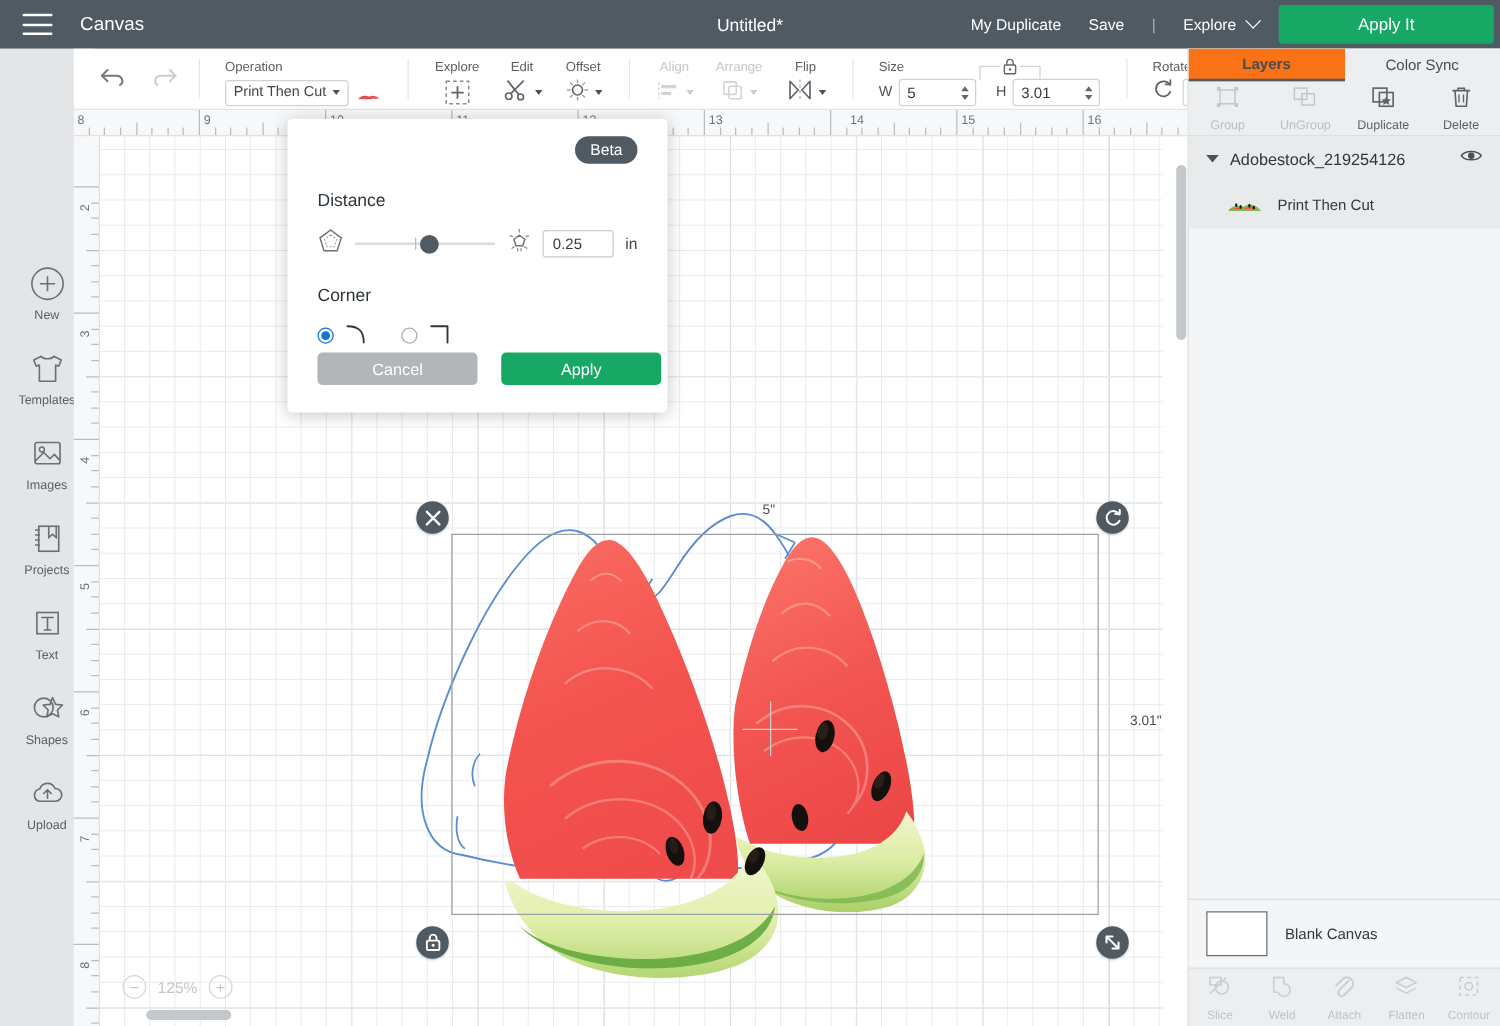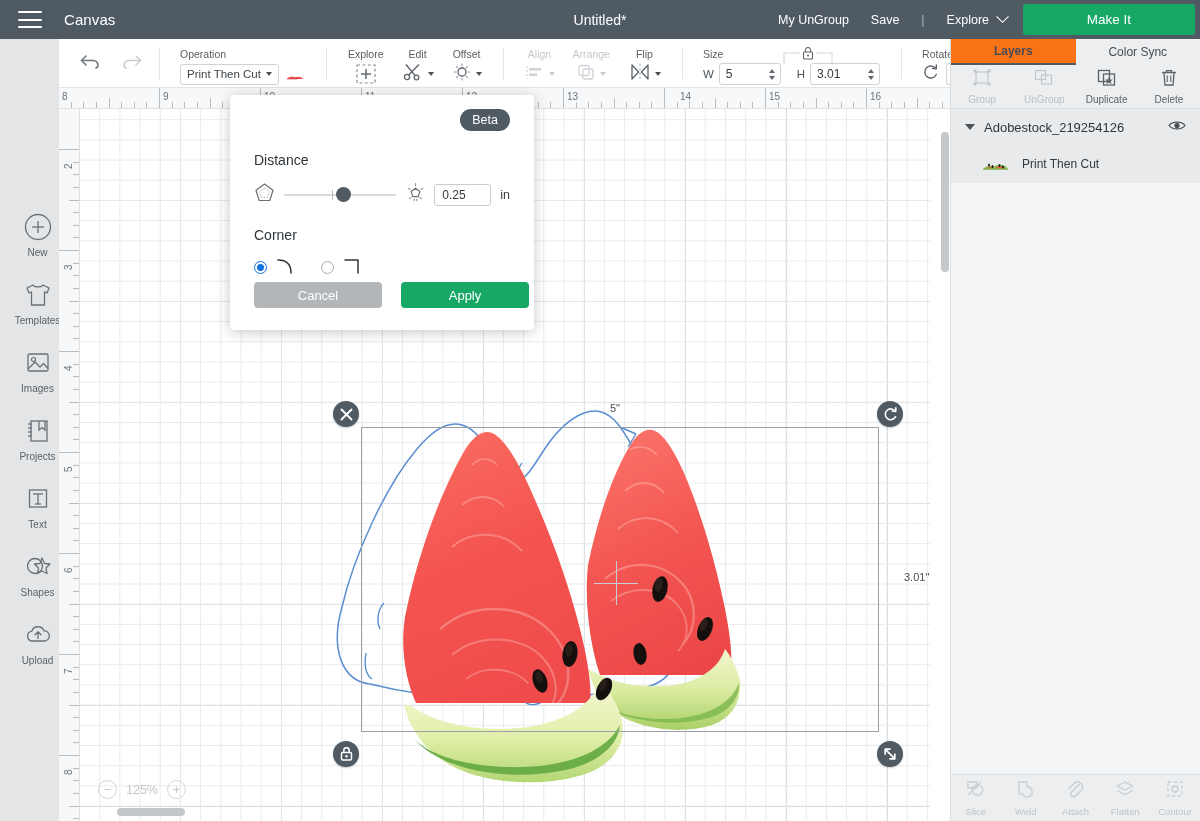--- a/index.html
+++ b/index.html
@@ -171,28 +171,28 @@
 
   <div class="topbar">
     <div class="hamburger">
       <span></span>
         <span></span>
         <span></span>
     </div>
     <div class="canvas-label">Canvas</div>
     <div class="doc-title">Untitled*</div>
     <div class="right">
-      <a>My UnGroup</a>
+      <a>My Duplicate</a>
       <a>Save</a>
       <span class="divider-pipe">|</span>
       <div class="explore-wrap">
         <span class="explore-text">Explore</span>
         <span class="chev"></span>
       </div>
-      <button class="makeit">Make It</button>
+      <button class="makeit">Apply It</button>
     </div>
   </div>
 
   <div class="sidebar">
 
     <div class="side-item">
       <span class="side-icon">
         <svg width="28" height="28" viewBox="0 0 28 28">
             <circle cx="14" cy="14" r="12.5" fill="none" stroke="#6a7077" stroke-width="1.3"></circle>
             <line x1="14" y1="8" x2="14" y2="20" stroke="#6a7077" stroke-width="1.3"></line>
@@ -899,20 +899,24 @@
             <path d="M10 16 A9 9 0 0 1 24 16 Z" fill="none" stroke="#7fb850" stroke-width="1.6"></path>
             <ellipse cx="6" cy="12" rx=".9" ry="1.5" fill="#15100d"></ellipse>
             <ellipse cx="9.5" cy="13.5" rx=".9" ry="1.5" fill="#15100d"></ellipse>
             <ellipse cx="16.5" cy="12.5" rx=".9" ry="1.5" fill="#15100d"></ellipse>
             <ellipse cx="20" cy="14" rx=".9" ry="1.5" fill="#15100d"></ellipse>
           </svg>
       </span>
       <span class="lsub-label">Print Then Cut</span>
     </div>
 
+    <div class="canvas-row">
+      <div class="canvas-thumb"></div>
+      <span class="cl-label">Blank Canvas</span>
+    </div>
 
     <div class="bottom-tools">
       <div class="btool">
         <span>
           <svg width="22" height="20" viewBox="0 0 22 20">
               <path d="M3 3 L12 3 L12 9 L3 9 Z" fill="none" stroke="#c9ced2" stroke-width="1.3"></path>
               <circle cx="12.5" cy="11" r="5.2" fill="none" stroke="#c9ced2" stroke-width="1.3"></circle>
               <line x1="3" y1="16" x2="16" y2="3" stroke="#c9ced2" stroke-width="1.3"></line>
             </svg>
         </span>

